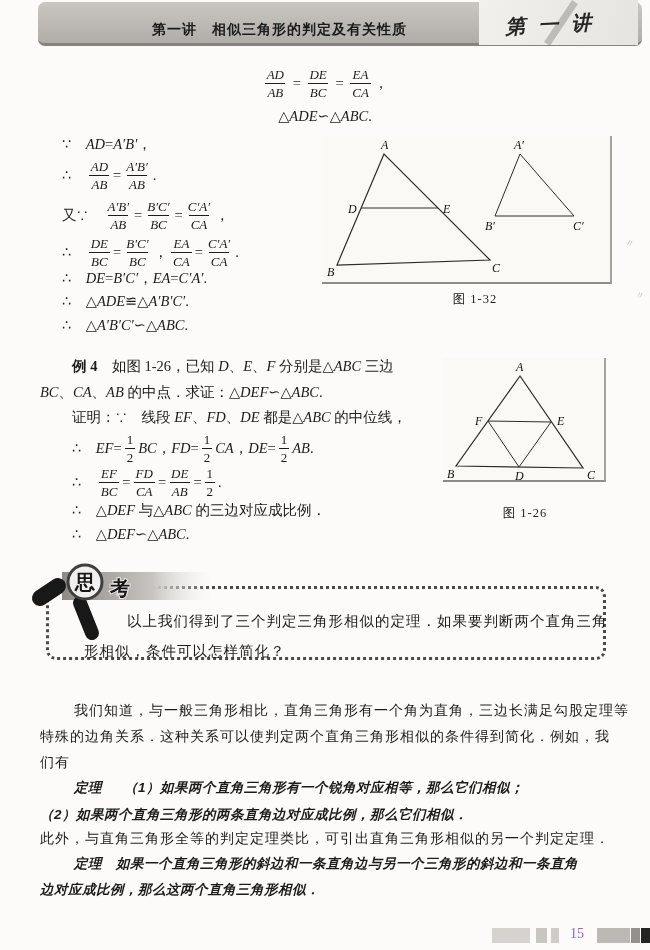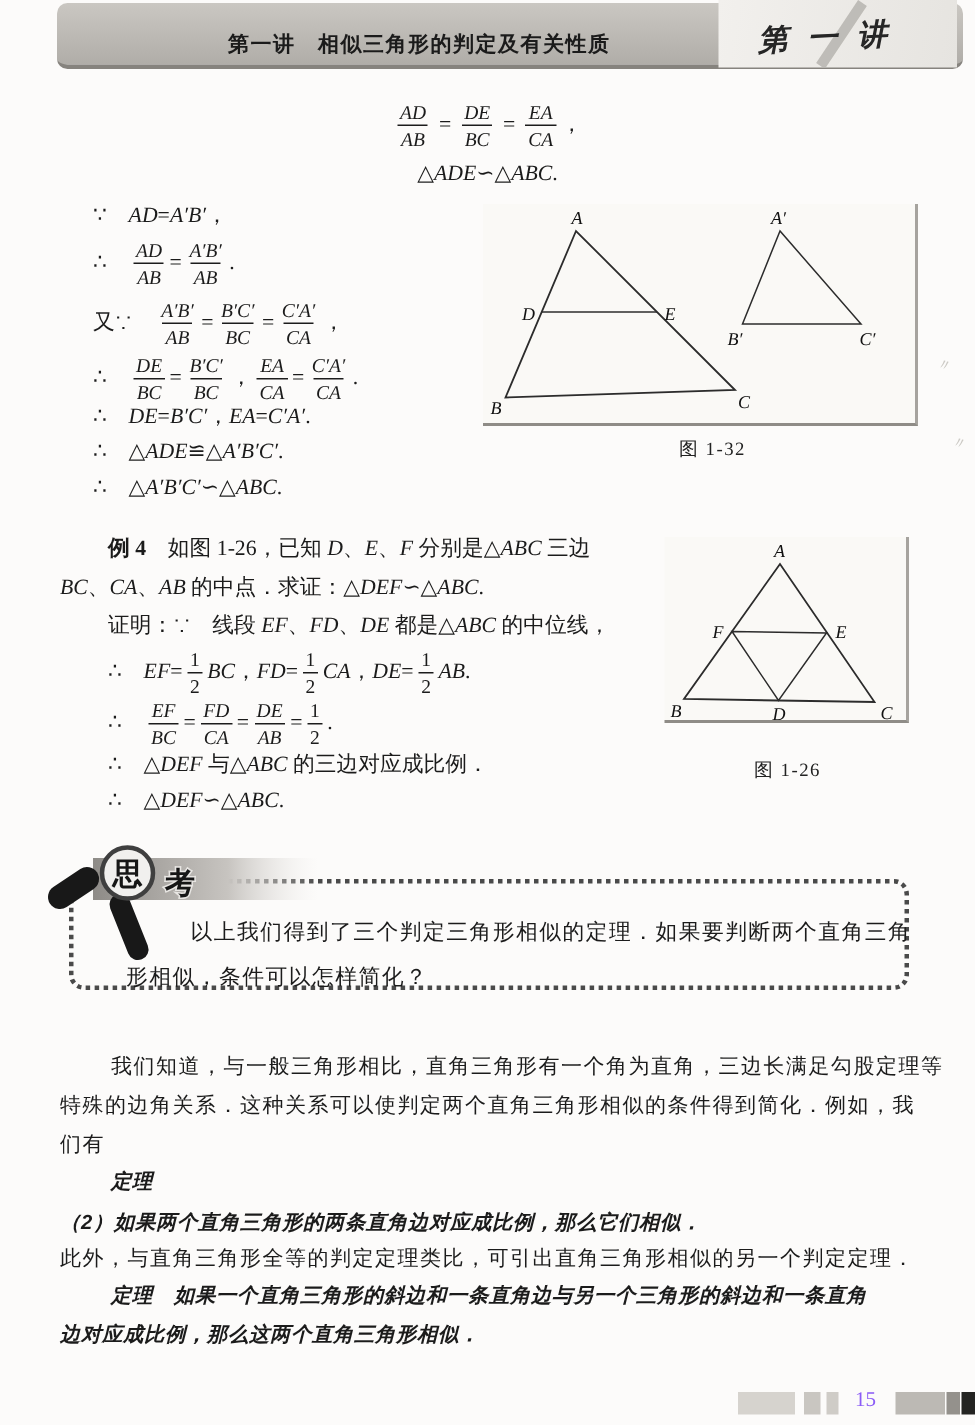--- a/index.html
+++ b/index.html
@@ -144,20 +144,21 @@
 </svg>
 <div class="abs think-line" style="left:127px;top:612px;">以上我们得到了三个判定三角形相似的定理．如果要判断两个直角三角</div>
 <div class="abs think-line" style="left:84px;top:642px;">形相似，条件可以怎样简化？</div>
 
 <div class="abs para" style="left:74px;top:702px;">我们知道，与一般三角形相比，直角三角形有一个角为直角，三边长满足勾股定理等</div>
 <div class="abs para" style="left:40px;top:728px;">特殊的边角关系．这种关系可以使判定两个直角三角形相似的条件得到简化．例如，我</div>
 <div class="abs para" style="left:40px;top:754px;">们有</div>
 
 <div class="abs thm" style="left:74px;top:779px;">
   <span class="lab">定理</span>
+  <span>（1）如果两个直角三角形有一个锐角对应相等，那么它们相似；</span>
 </div>
 <div class="abs thm" style="left:40px;top:806px;text-align:center;">
   <span>（2）如果两个直角三角形的两条直角边对应成比例，那么它们相似．</span>
 </div>
 <div class="abs para" style="left:40px;top:830px;">此外，与直角三角形全等的判定定理类比，可引出直角三角形相似的另一个判定定理．</div>
 <div class="abs thm" style="left:74px;top:855px;">
   <span class="lab" style="margin-right:14px;">定理</span>
   <span>如果一个直角三角形的斜边和一条直角边与另一个三角形的斜边和一条直角</span>
 </div>
 <div class="abs thm" style="left:40px;top:881px;">

